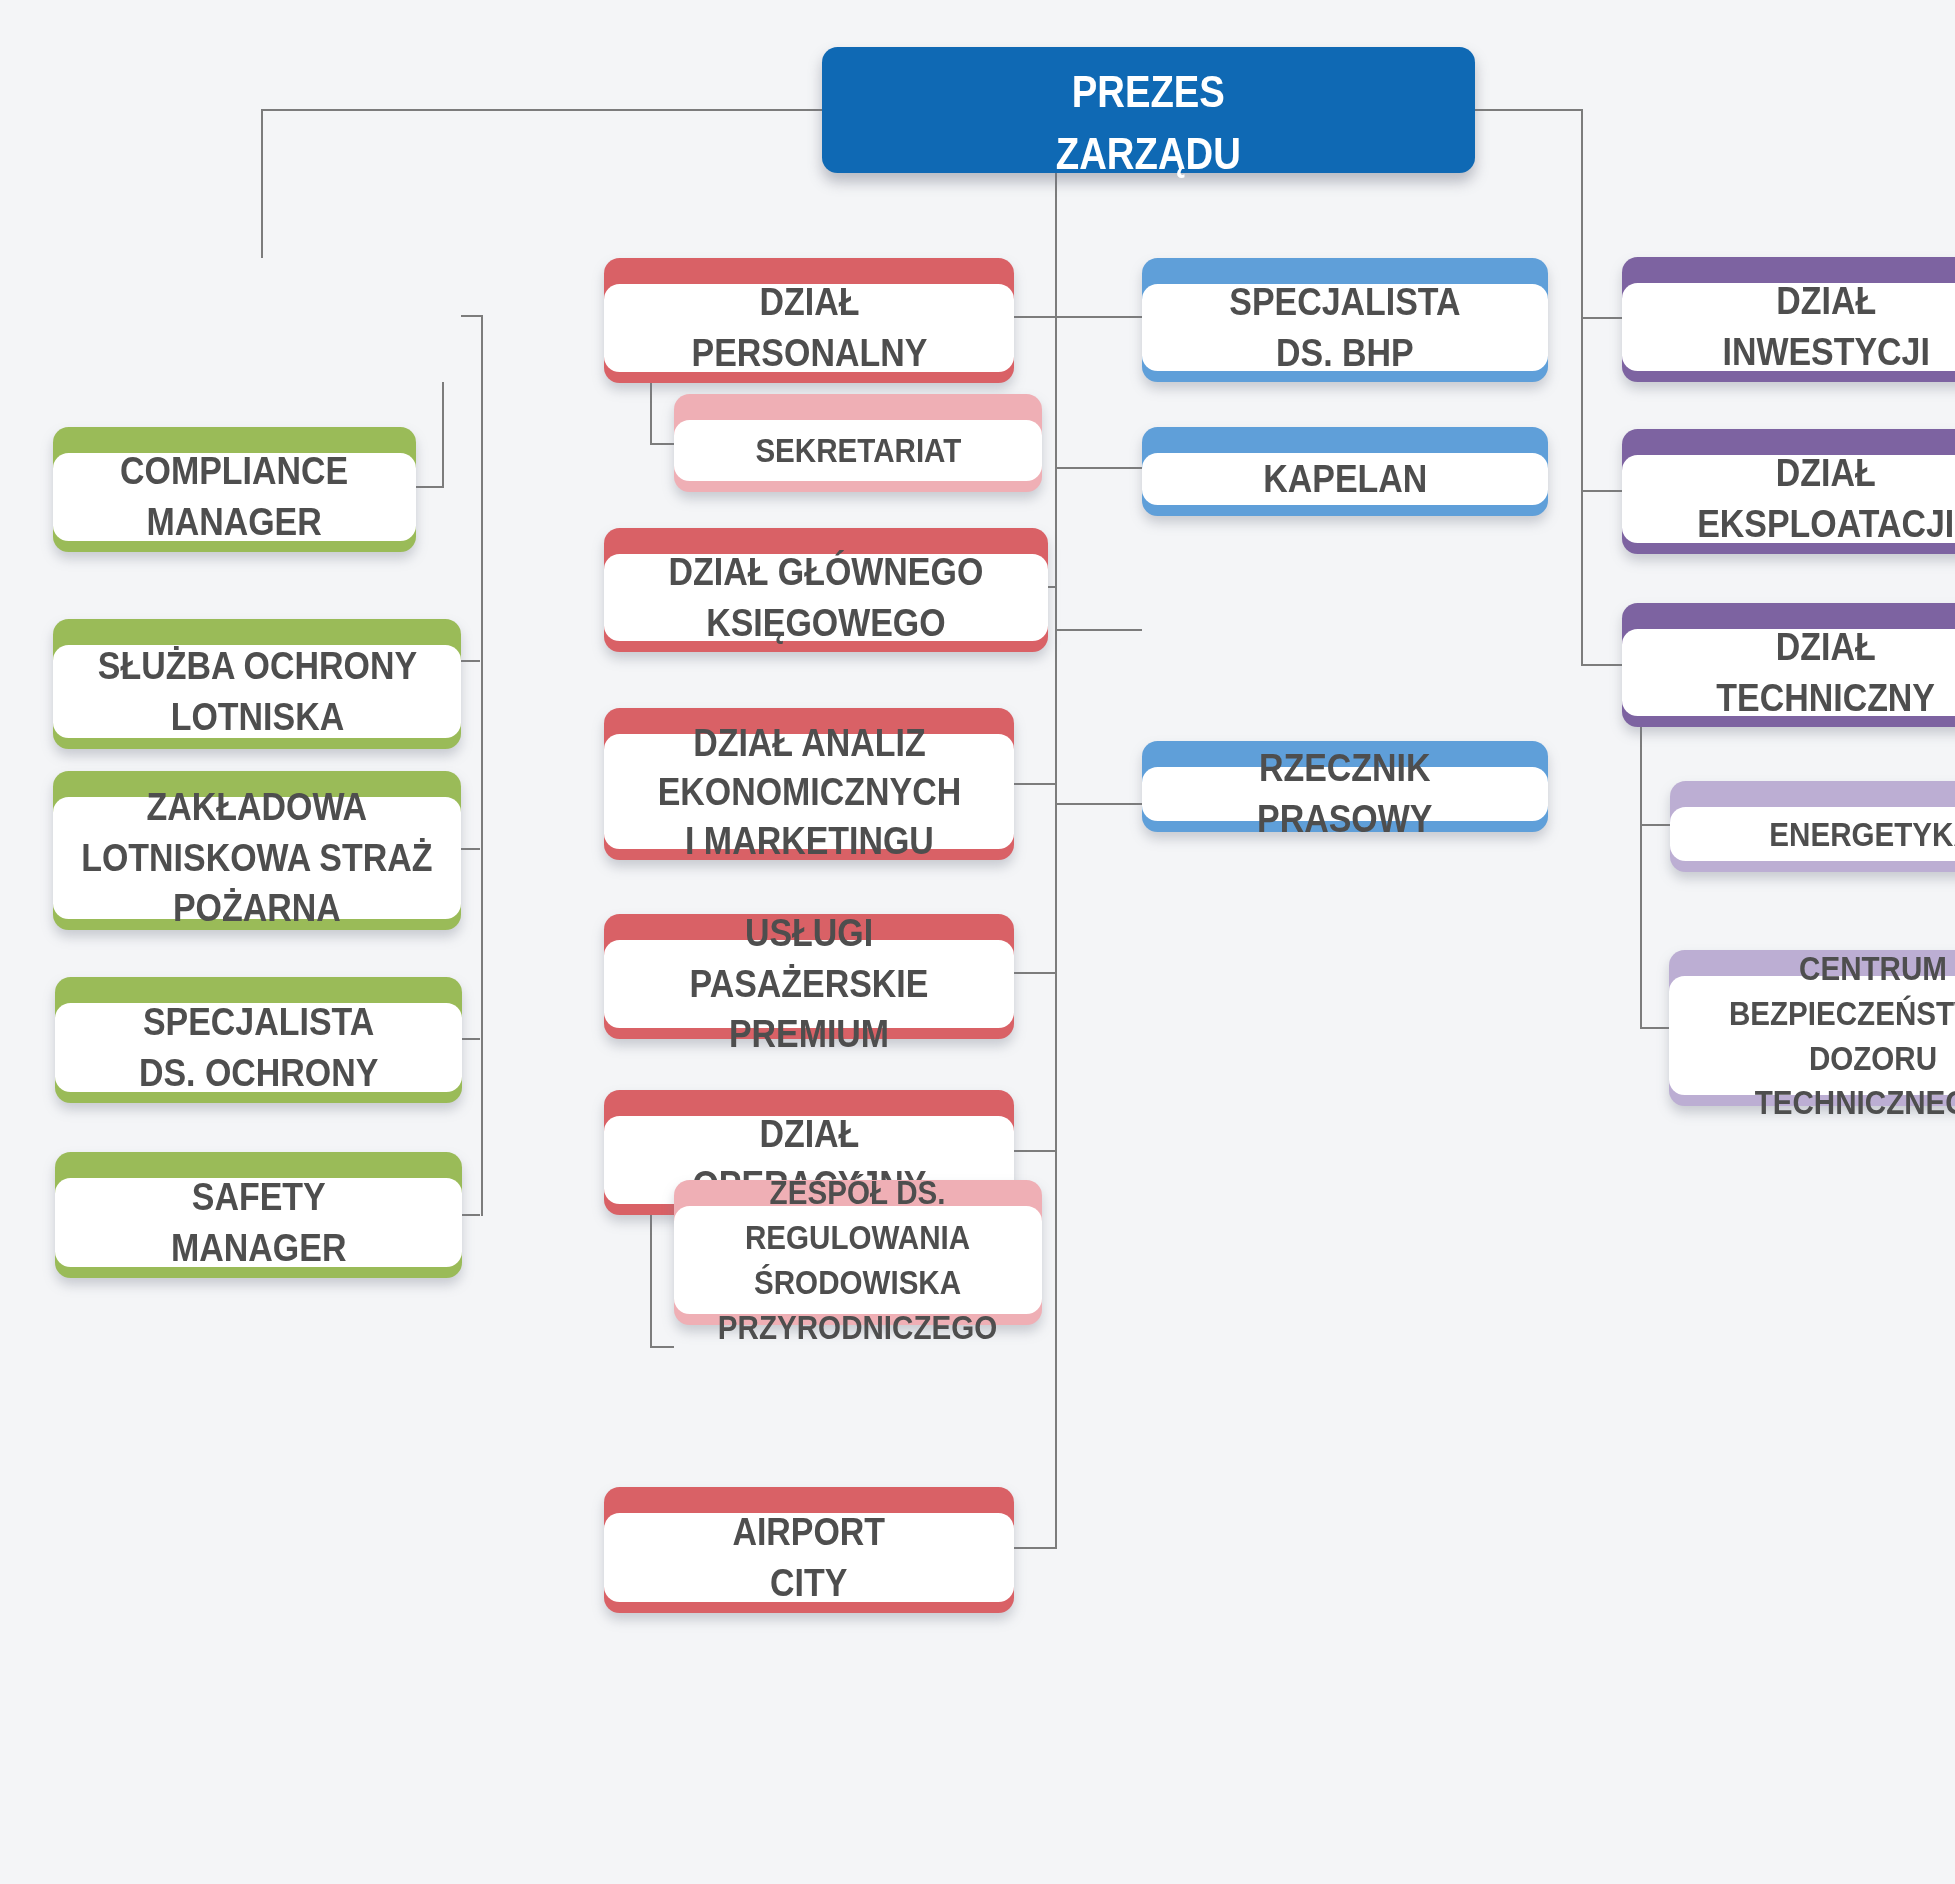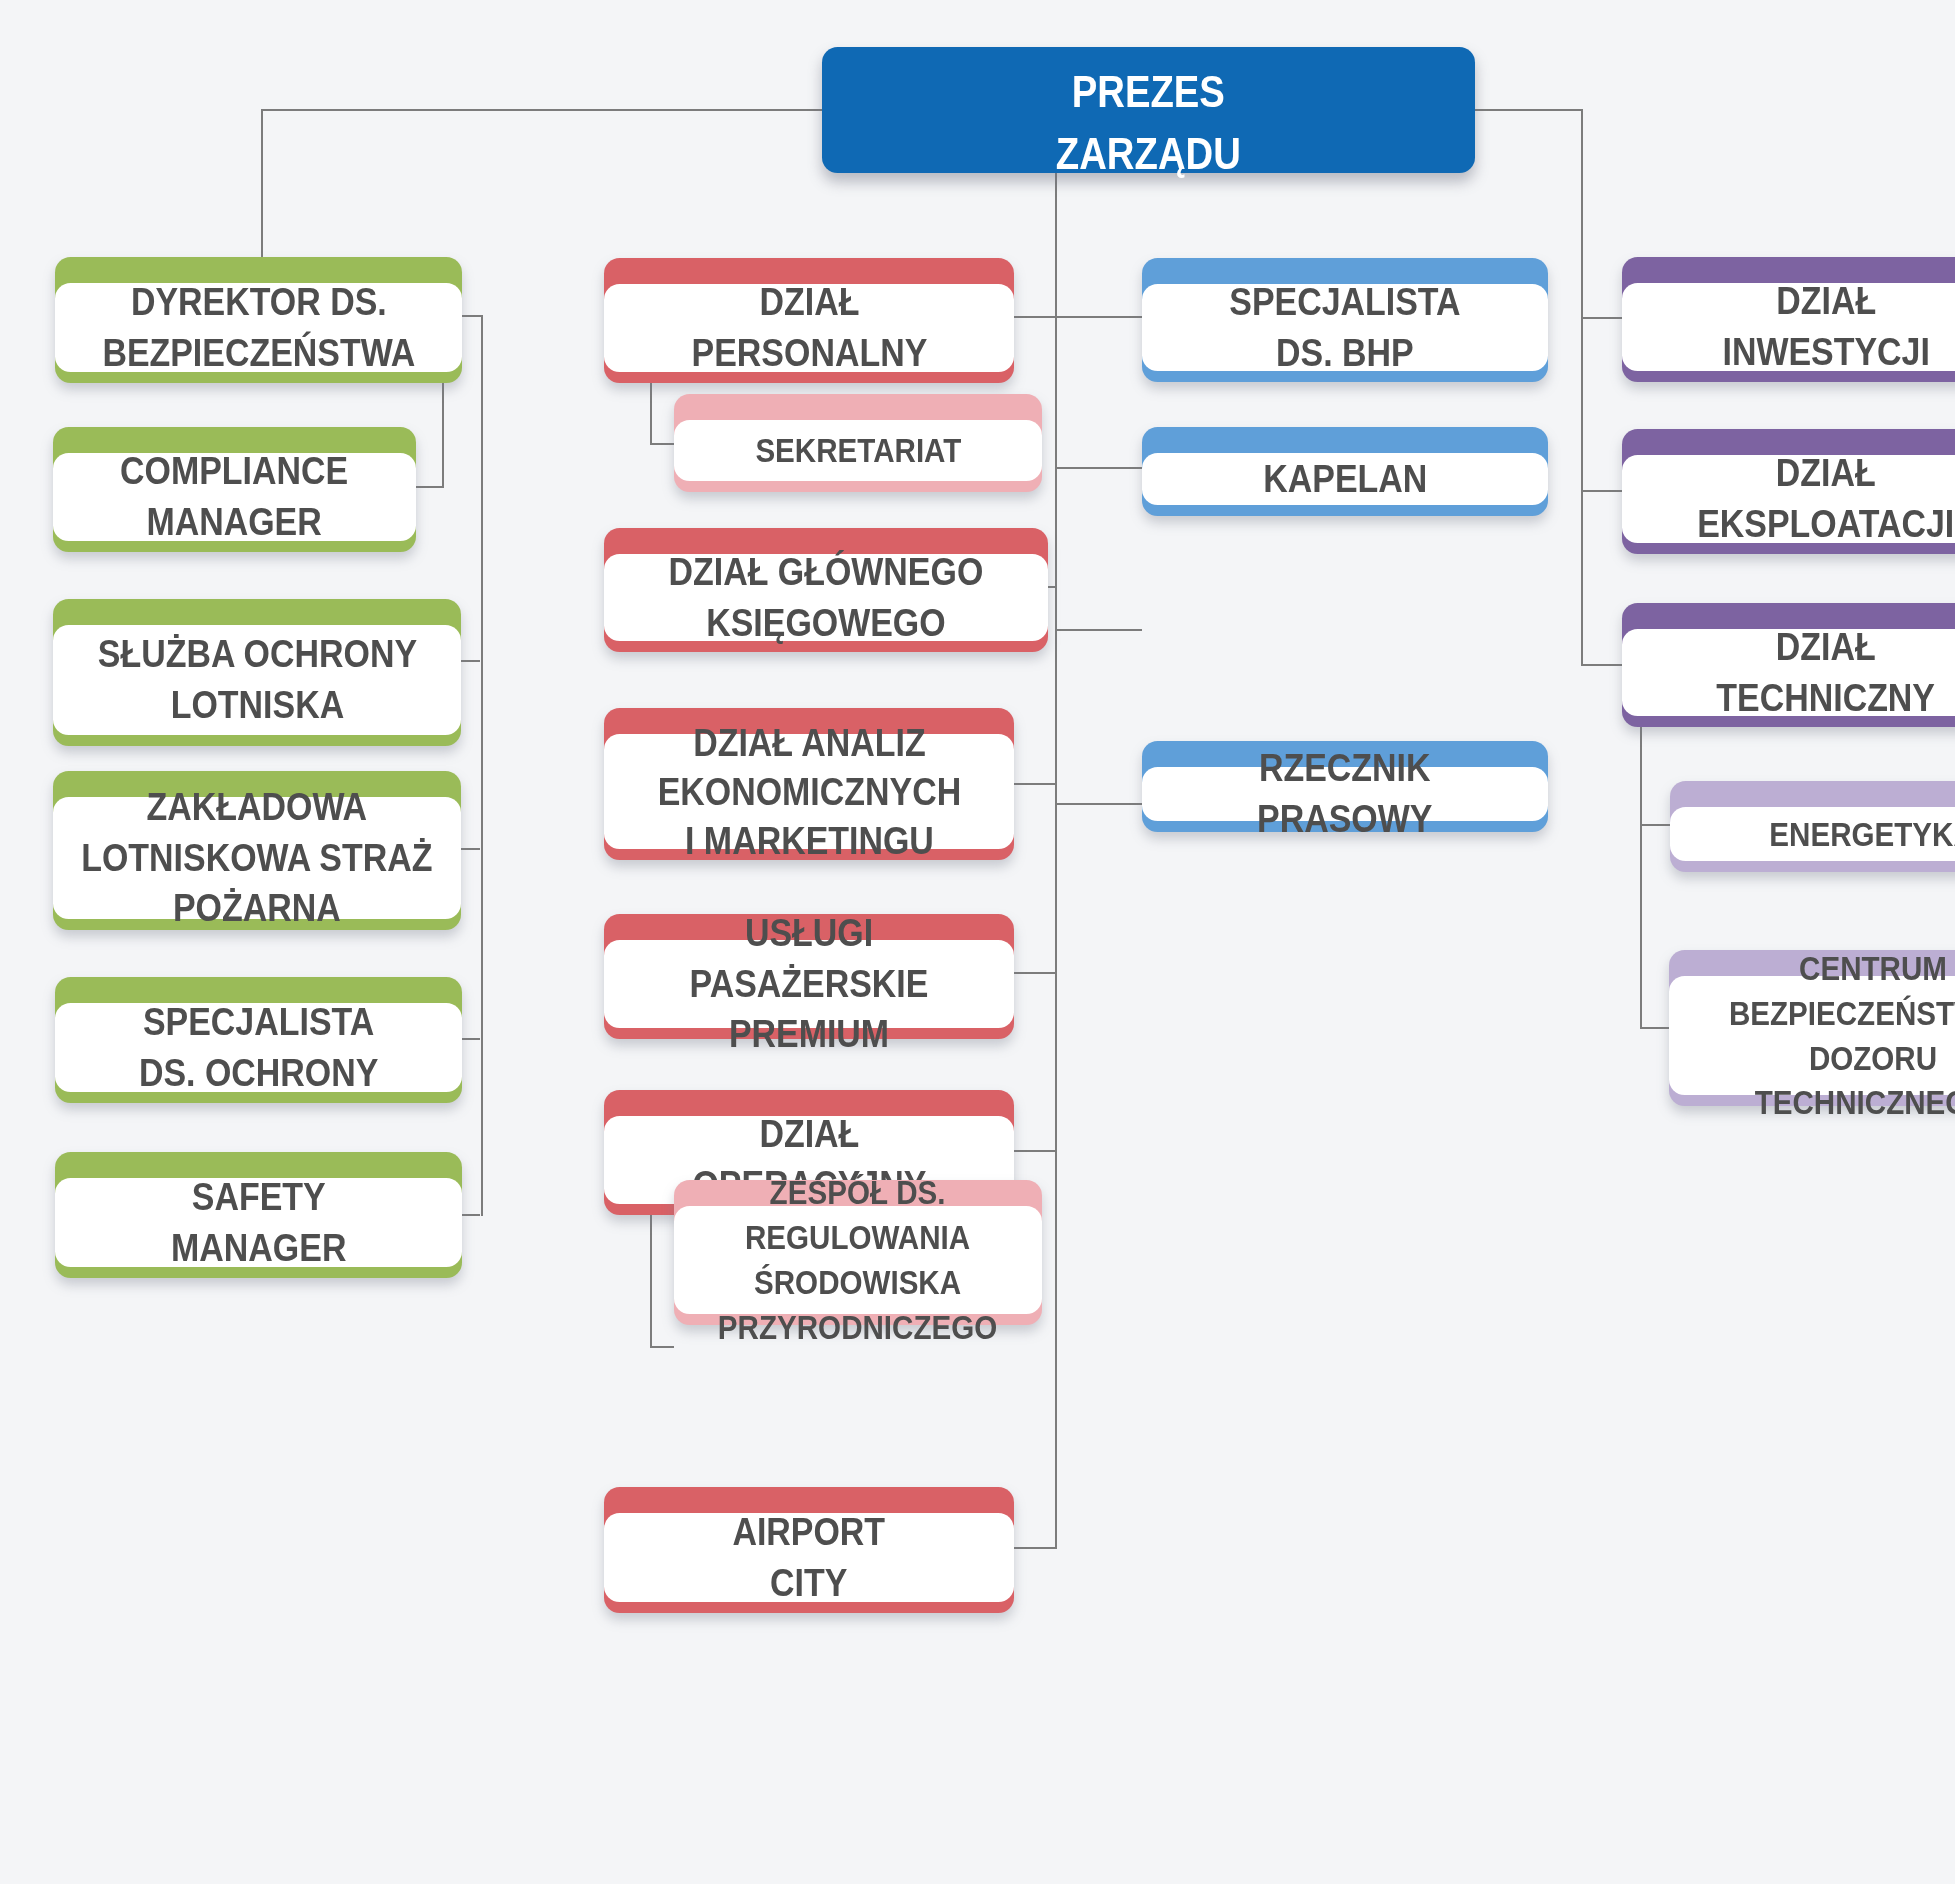--- a/index.html
+++ b/index.html
@@ -98,33 +98,27 @@
   <div class="line" style="left:1640px;top:824px;width:30px;height:2px"></div>
   <div class="line" style="left:1640px;top:1027px;width:28.5px;height:2px"></div>
 
   <div class="node root" style="left:822px;top:47px;width:653px;height:126px">
     <div class="card">
       <span class="label">PREZES
 ZARZĄDU</span>
     </div>
   </div>
 
-  <div class="node green" style="left:55px;top:257px;width:407px;height:126px">
-    <div class="card">
-        <span class="label">DYREKTOR DS.
-BEZPIECZEŃSTWA</span>
-      </div>
-  </div>
   <div class="node green" style="left:53px;top:427px;width:363px;height:125px">
     <div class="card">
         <span class="label">COMPLIANCE
 MANAGER</span>
       </div>
   </div>
-  <div class="node green" style="left:53px;top:599px;width:408px;height:147px">
+  <div class="node green" style="left:53px;top:619px;width:408px;height:130px">
     <div class="card">
         <span class="label">SŁUŻBA OCHRONY
 LOTNISKA</span>
       </div>
   </div>
   <div class="node green" style="left:53px;top:771px;width:408px;height:159px">
     <div class="card">
         <span class="label">ZAKŁADOWA
 LOTNISKOWA STRAŻ
 POŻARNA</span>

